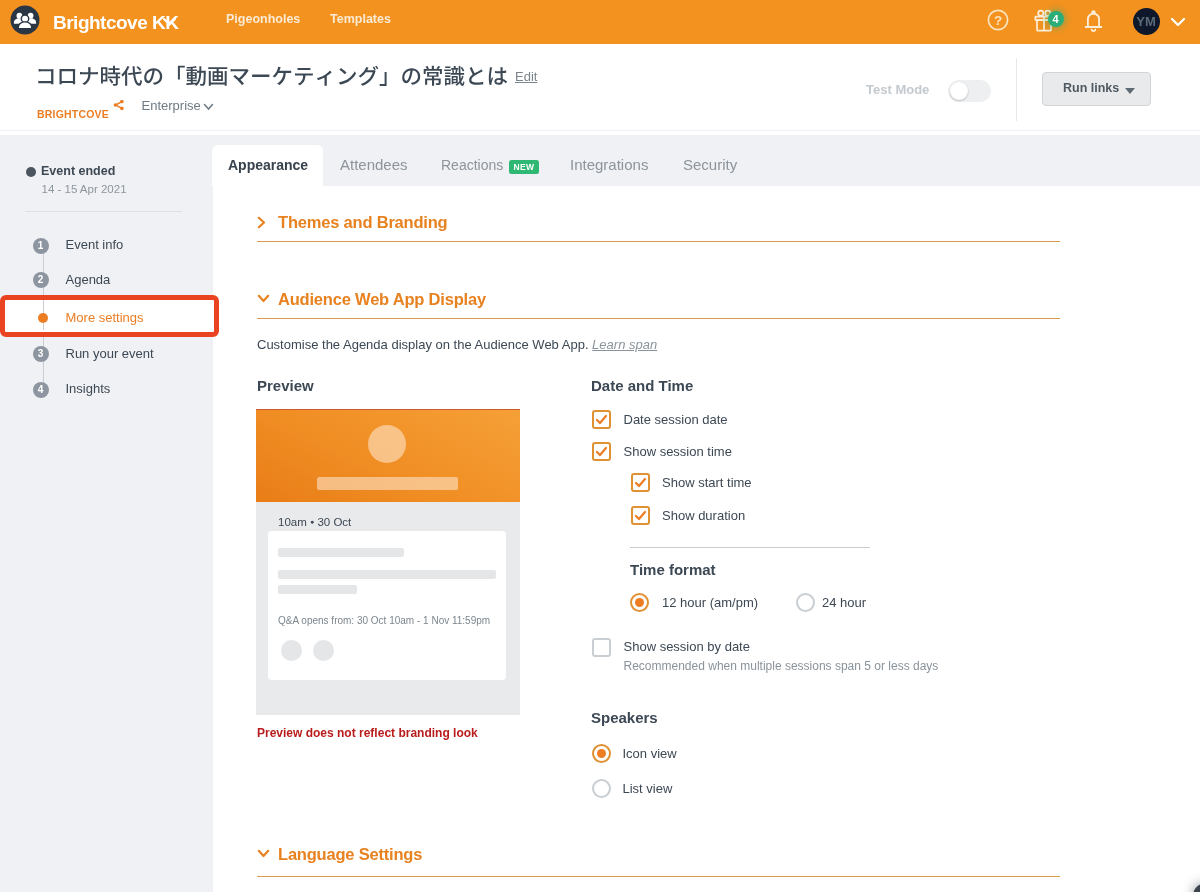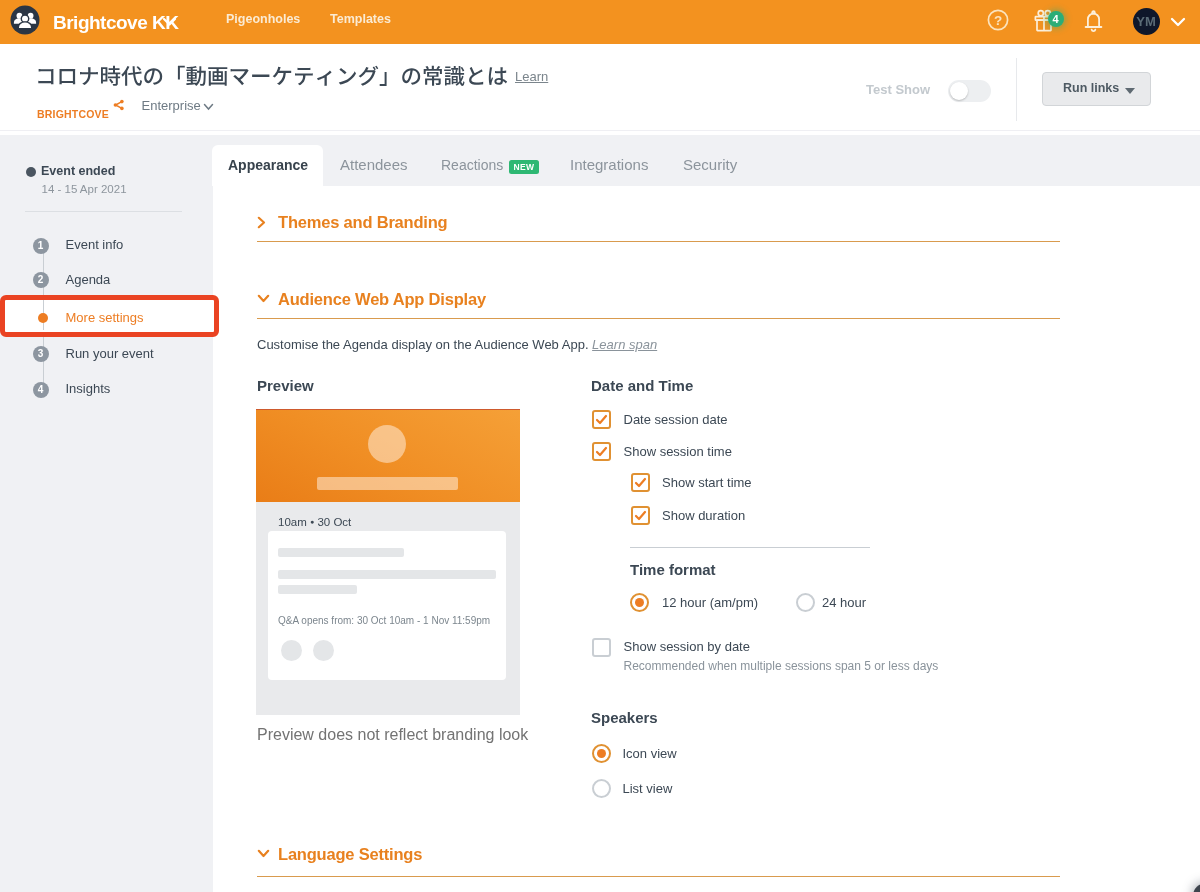--- a/index.html
+++ b/index.html
@@ -49,21 +49,21 @@
 
 .pv-orange { position:absolute; left:256px; top:409px; width:264px; height:93px; background:linear-gradient(28deg, #E97D17 0%, #F08E24 45%, #F5A037 100%); border-top:1.5px solid #CE5A2D; }
 .pv-circle { position:absolute; left:368px; top:425px; width:38px; height:38px; border-radius:50%; background:rgba(255,235,215,.55); }
 .pv-bar { position:absolute; left:317px; top:477px; width:141px; height:13px; background:rgba(255,235,215,.55); border-radius:2px; }
 .pv-body { position:absolute; left:256px; top:502px; width:264px; height:213px; background:#E9EAEC; }
 .pv-date { position:absolute; left:278px; top:516px; font-size:11.5px; color:#3C4854; }
 .pv-card { position:absolute; left:268px; top:531px; width:238px; height:149px; background:#fff; border-radius:4px; }
 .ph-bar { position:absolute; background:#E4E6E8; border-radius:2px; height:9px; }
 .pv-qa { position:absolute; left:278px; top:615px; font-size:10px; color:#7C868E; }
 .ph-circ { position:absolute; top:640px; width:21px; height:21px; border-radius:50%; background:#E4E6E8; }
-.pv-note { position:absolute; left:257px; top:726px; font-size:16px; color:#737373; }
+.pv-note { position:absolute; left:257px; top:726px; font-size:12px; color:#b91c1c;font-weight:bold; }
 
 .cb { position:absolute; width:19px; height:19px; border:2px solid #E09132; border-radius:3px; background:#fff; }
 .cb-off { position:absolute; width:19px; height:19px; border:2px solid #C9CED3; border-radius:3px; background:#fff; }
 .radio-on { position:absolute; width:19px; height:19px; border:2px solid #E09132; border-radius:50%; background:#fff; }
 .radio-on i { position:absolute; left:3px; top:3px; width:9px; height:9px; border-radius:50%; background:#ED7D23; display:block; }
 .radio-off { position:absolute; width:19px; height:19px; border:2px solid #C9CED3; border-radius:50%; background:#fff; }
 .lbl { position:absolute; font-size:13px; color:#3C4854; }
 .tf-divider { position:absolute; left:630px; top:547px; width:240px; height:1px; background:#C9CED3; }
 </style>
 </head>
@@ -113,33 +113,33 @@
   <svg class="abs" style="left:1170px;top:17px" width="16" height="11" viewBox="0 0 16 11">
       <path d="M2 2 L8 8 L14 2" stroke="#fff" stroke-width="2.3" fill="none" stroke-linecap="round" stroke-linejoin="round"></path>
     </svg>
 </div>
 
 <div class="header"></div>
 <div class="abs" style="left:0;top:130px;width:1200px;height:1px;background:#EFEFF3"></div>
 <svg class="abs" style="left:35px;top:62px" width="480" height="30" viewBox="0 0 480 30">
     <path d="M3.6 7Q4.1 7.1 4.8 7.1Q5.5 7.2 6 7.2H16.7Q17.2 7.2 17.7 7.1Q18.2 7.1 18.5 7.1Q18.4 7.5 18.4 8Q18.4 8.5 18.4 8.9V20Q18.4 20.6 18.4 21.3Q18.5 22 18.5 22.3H16Q16 22 16.1 21.4Q16.1 20.9 16.1 20.3V9.3H6Q5.4 9.3 4.7 9.4Q4 9.4 3.6 9.4ZM3.3 18.8Q3.8 18.8 4.4 18.9Q5.1 18.9 5.8 18.9H17.4V21.2H5.9Q5.2 21.2 4.5 21.2Q3.8 21.2 3.3 21.3Z M24.5 7Q25.1 7.1 25.6 7.1Q26.1 7.1 26.5 7.1Q26.8 7.1 27.5 7.1Q28.2 7.1 29.2 7.1Q30.2 7.1 31.3 7.1Q32.4 7.1 33.5 7.1Q34.6 7.1 35.6 7.1Q36.5 7.1 37.2 7.1Q37.9 7.1 38.2 7.1Q38.6 7.1 39.1 7.1Q39.7 7.1 40.2 7.1Q40.2 7.5 40.2 8Q40.1 8.5 40.1 8.9Q40.1 9.1 40.1 9.8Q40.1 10.4 40.1 11.3Q40.1 12.2 40.1 13.2Q40.1 14.2 40.1 15.2Q40.1 16.3 40.1 17.1Q40.1 18 40.1 18.6Q40.1 19.2 40.1 19.5Q40.1 19.7 40.2 20.2Q40.2 20.6 40.2 21.1Q40.2 21.5 40.2 21.8Q40.2 22.2 40.2 22.2H37.8Q37.9 22.2 37.9 21.7Q37.9 21.3 37.9 20.7Q37.9 20.1 37.9 19.6Q37.9 19.4 37.9 18.8Q37.9 18.1 37.9 17.1Q37.9 16.2 37.9 15.1Q37.9 14 37.9 13Q37.9 12 37.9 11.1Q37.9 10.3 37.9 9.7Q37.9 9.2 37.9 9.2H26.7Q26.7 9.2 26.7 9.7Q26.7 10.2 26.7 11.1Q26.7 12 26.7 13Q26.7 14 26.7 15.1Q26.7 16.2 26.7 17.1Q26.7 18.1 26.7 18.7Q26.7 19.4 26.7 19.6Q26.7 19.9 26.7 20.4Q26.7 20.8 26.7 21.2Q26.8 21.6 26.8 21.9Q26.8 22.2 26.8 22.2H24.4Q24.4 22.2 24.4 21.8Q24.5 21.5 24.5 21.1Q24.5 20.7 24.5 20.2Q24.5 19.8 24.5 19.5Q24.5 19.2 24.5 18.6Q24.5 18 24.5 17.1Q24.5 16.2 24.5 15.2Q24.5 14.2 24.5 13.1Q24.5 12.1 24.5 11.2Q24.5 10.4 24.5 9.7Q24.5 9.1 24.5 8.9Q24.5 8.5 24.5 8Q24.5 7.5 24.5 7ZM38.8 18.9V21H25.6V18.9Z M53.2 7.5Q53.2 7 53.1 6.3Q53.1 5.6 52.9 5.2H55.6Q55.6 5.6 55.5 6.3Q55.5 7 55.5 7.5Q55.5 8.1 55.5 8.9Q55.5 9.7 55.5 10.4Q55.5 11.2 55.5 11.9Q55.5 13.7 55.2 15.3Q54.9 16.8 54.2 18.2Q53.5 19.6 52.3 20.8Q51.2 22 49.4 23L47.3 21.4Q48.9 20.7 50.1 19.7Q51.2 18.7 51.9 17.5Q52.6 16.3 52.9 14.9Q53.2 13.5 53.2 11.9Q53.2 11.2 53.2 10.4Q53.2 9.6 53.2 8.9Q53.2 8.1 53.2 7.5ZM45 10Q45.4 10.1 46 10.1Q46.6 10.2 47.2 10.2Q47.4 10.2 48.2 10.2Q49 10.2 50.2 10.2Q51.3 10.2 52.6 10.2Q54 10.2 55.3 10.2Q56.7 10.2 57.8 10.2Q59 10.2 59.8 10.2Q60.6 10.2 60.8 10.2Q61.5 10.2 62 10.1Q62.6 10.1 62.9 10.1V12.4Q62.6 12.3 62 12.3Q61.4 12.3 60.8 12.3Q60.5 12.3 59.7 12.3Q59 12.3 57.8 12.3Q56.6 12.3 55.3 12.3Q54 12.3 52.7 12.3Q51.3 12.3 50.2 12.3Q49 12.3 48.2 12.3Q47.5 12.3 47.2 12.3Q46.6 12.3 46 12.3Q45.4 12.3 45 12.4Z M73.6 6.3H84.5V8.1H73.6ZM72.8 10.4H85.3V12.3H72.8ZM72.9 14.4H85.1V16.2H72.9ZM78 3.8H80V11.6H78ZM80.8 12.1H82.8V21.5Q82.8 22.3 82.6 22.8Q82.3 23.2 81.8 23.4Q81.2 23.7 80.4 23.7Q79.5 23.8 78.2 23.8Q78.2 23.4 78 22.8Q77.8 22.3 77.6 21.9Q78.5 21.9 79.3 21.9Q80.1 21.9 80.3 21.9Q80.6 21.9 80.7 21.8Q80.8 21.7 80.8 21.5ZM74 17.7 75.6 16.8Q76.1 17.3 76.7 17.9Q77.2 18.6 77.7 19.2Q78.1 19.8 78.4 20.4L76.6 21.4Q76.4 20.9 76 20.2Q75.5 19.6 75 18.9Q74.5 18.3 74 17.7ZM67 5.2H72.4V19.6H67V17.8H70.5V7.1H67ZM67.1 11.4H71.4V13.2H67.1ZM66 5.2H67.9V21.4H66Z M93.1 11.2 106.3 9.5 106.6 11.4 93.4 13.1ZM101.4 5.1 102.9 4.2Q103.5 4.7 104.1 5.3Q104.8 5.9 105.3 6.5Q105.9 7.2 106.2 7.6L104.6 8.7Q104.3 8.2 103.8 7.6Q103.2 7 102.6 6.3Q102 5.7 101.4 5.1ZM92.5 4.1 94.4 4.7Q93.6 6.6 92.5 8.4Q91.4 10.3 90.1 11.9Q88.8 13.5 87.5 14.7Q87.4 14.5 87.2 14.1Q87 13.7 86.8 13.3Q86.5 12.9 86.3 12.7Q87.6 11.7 88.7 10.3Q89.8 8.9 90.8 7.3Q91.8 5.7 92.5 4.1ZM90.1 10 92.2 7.9 92.2 7.9V23.8H90.1ZM97.6 4.2H99.6Q99.7 7.7 100 10.8Q100.4 13.9 100.9 16.2Q101.5 18.5 102.3 19.9Q103.1 21.2 104.2 21.3Q104.6 21.4 104.9 20.5Q105.1 19.6 105.3 17.7Q105.5 17.9 105.8 18.2Q106.1 18.4 106.5 18.6Q106.8 18.8 107 18.9Q106.7 20.8 106.3 21.9Q105.9 23 105.4 23.4Q104.9 23.8 104.3 23.8Q102.8 23.7 101.7 22.7Q100.7 21.7 99.9 20Q99.2 18.2 98.7 15.8Q98.2 13.5 98 10.5Q97.7 7.6 97.6 4.2Z M119.9 7.3Q119.7 9 119.3 10.8Q119 12.6 118.4 14.4Q117.8 16.6 117 18.1Q116.2 19.7 115.2 20.5Q114.3 21.3 113.2 21.3Q112.2 21.3 111.2 20.5Q110.3 19.8 109.7 18.4Q109.2 17.1 109.2 15.3Q109.2 13.5 109.9 11.9Q110.6 10.3 111.9 9Q113.3 7.8 115 7.1Q116.8 6.3 118.8 6.3Q120.7 6.3 122.3 7Q123.8 7.6 124.9 8.7Q126 9.8 126.6 11.3Q127.2 12.8 127.2 14.5Q127.2 16.7 126.3 18.5Q125.3 20.2 123.5 21.3Q121.7 22.4 119.1 22.8L117.8 20.8Q118.4 20.7 118.8 20.7Q119.3 20.6 119.7 20.5Q120.8 20.3 121.7 19.8Q122.6 19.3 123.4 18.5Q124.1 17.7 124.5 16.7Q124.9 15.7 124.9 14.4Q124.9 13.1 124.5 12Q124.1 10.9 123.3 10.1Q122.5 9.2 121.4 8.8Q120.2 8.3 118.7 8.3Q117 8.3 115.6 8.9Q114.2 9.6 113.3 10.6Q112.3 11.6 111.8 12.8Q111.3 14 111.3 15.1Q111.3 16.3 111.6 17.1Q111.9 17.9 112.4 18.3Q112.8 18.7 113.3 18.7Q113.8 18.7 114.3 18.2Q114.8 17.7 115.3 16.7Q115.8 15.6 116.3 14Q116.8 12.4 117.1 10.7Q117.4 8.9 117.6 7.2Z M142.9 3.8H149.8V5.6H144.9V17.6H142.9Z M151.9 17.8H161.8V19.3H151.9ZM151.3 7.5H162.1V9.1H151.3ZM155.8 5.8H157.7V21.4H155.8ZM151.3 21.3Q152.6 21.2 154.3 21.1Q156.1 20.9 158 20.7Q159.9 20.6 161.9 20.4L161.9 21.9Q160 22.1 158.2 22.4Q156.3 22.6 154.6 22.7Q152.9 22.9 151.5 23.1ZM153.6 14.1V15.4H160V14.1ZM153.6 11.5V12.8H160V11.5ZM151.9 10.2H161.7V16.7H151.9ZM160.8 4 161.8 5.6Q160.5 5.8 158.8 6Q157.1 6.3 155.3 6.4Q153.6 6.5 152 6.6Q151.9 6.2 151.8 5.8Q151.6 5.4 151.5 5.1Q152.7 5 154 4.9Q155.3 4.8 156.5 4.7Q157.8 4.5 158.9 4.4Q160 4.2 160.8 4ZM162 8.8H169.6V10.7H162ZM168.8 8.8H170.8Q170.8 8.8 170.8 9Q170.8 9.2 170.8 9.4Q170.8 9.6 170.8 9.8Q170.7 13.1 170.6 15.5Q170.5 17.8 170.4 19.3Q170.3 20.8 170.1 21.6Q169.9 22.4 169.6 22.8Q169.3 23.2 168.9 23.4Q168.6 23.6 168.1 23.7Q167.6 23.8 166.9 23.8Q166.2 23.8 165.4 23.7Q165.4 23.3 165.2 22.7Q165.1 22.2 164.8 21.8Q165.6 21.8 166.2 21.9Q166.8 21.9 167.1 21.9Q167.4 21.9 167.6 21.8Q167.7 21.7 167.9 21.5Q168.1 21.3 168.2 20.5Q168.4 19.8 168.5 18.4Q168.6 16.9 168.7 14.7Q168.7 12.5 168.8 9.3ZM164.4 4.2H166.3Q166.3 6.8 166.3 9.2Q166.2 11.7 166 13.8Q165.7 16 165.2 17.9Q164.7 19.7 163.7 21.2Q162.7 22.8 161.2 23.9Q161.1 23.7 160.8 23.4Q160.6 23.1 160.3 22.9Q160 22.6 159.8 22.4Q161.2 21.4 162.1 20Q162.9 18.6 163.4 16.9Q163.9 15.2 164.1 13.2Q164.3 11.2 164.3 8.9Q164.4 6.7 164.4 4.2Z M175 20.6H190.5V22.5H175ZM173.2 5.2H192.3V7.1H173.2ZM173.8 8.9H175.8V23.8H173.8ZM189.7 8.9H191.7V23.8H189.7ZM181.6 5.8H183.7V10H181.6ZM181.8 10H183.6V18.3H181.8ZM179.3 14.9V17.3H186.1V14.9ZM179.3 10.9V13.3H186.1V10.9ZM177.6 9.2H187.9V19H177.6Z M213.7 8.4Q213.5 8.6 213.3 8.8Q213.2 9 213.1 9.2Q212.5 10.2 211.6 11.4Q210.7 12.5 209.7 13.8Q208.6 15 207.4 16.2Q206.1 17.3 204.8 18.3L203.1 16.8Q204.3 15.9 205.3 15Q206.4 14 207.3 13Q208.2 11.9 208.9 11Q209.6 10.1 210 9.3Q209.6 9.3 208.8 9.3Q208 9.3 207 9.3Q206 9.3 204.9 9.3Q203.8 9.3 202.7 9.3Q201.5 9.3 200.6 9.3Q199.6 9.3 198.9 9.3Q198.2 9.3 197.9 9.3Q197.5 9.3 197 9.3Q196.6 9.4 196.2 9.4Q195.8 9.4 195.6 9.4V7Q195.9 7.1 196.3 7.1Q196.7 7.2 197.1 7.2Q197.5 7.2 197.9 7.2Q198.2 7.2 198.9 7.2Q199.5 7.2 200.5 7.2Q201.5 7.2 202.6 7.2Q203.7 7.2 204.9 7.2Q206.1 7.2 207.1 7.2Q208.2 7.2 209 7.2Q209.9 7.2 210.3 7.2Q211.4 7.2 212 7ZM203 18.7Q202.6 18.2 201.9 17.6Q201.3 17 200.6 16.4Q199.9 15.8 199.3 15.3Q198.7 14.8 198.2 14.5L200 13Q200.4 13.3 201 13.8Q201.6 14.3 202.3 14.9Q203 15.4 203.7 16.1Q204.4 16.7 205 17.3Q205.7 17.9 206.4 18.7Q207.2 19.5 207.8 20.2Q208.5 21 209 21.6L207 23.2Q206.6 22.6 205.9 21.8Q205.3 21 204.5 20.2Q203.7 19.4 203 18.7Z M217.1 12.4Q217.4 12.4 218 12.5Q218.5 12.5 219.1 12.5Q219.7 12.5 220.3 12.5Q220.7 12.5 221.5 12.5Q222.2 12.5 223.2 12.5Q224.1 12.5 225.2 12.5Q226.2 12.5 227.3 12.5Q228.3 12.5 229.3 12.5Q230.2 12.5 230.9 12.5Q231.6 12.5 232 12.5Q232.8 12.5 233.4 12.5Q234 12.4 234.4 12.4V15.1Q234 15 233.4 15Q232.7 15 232 15Q231.6 15 230.9 15Q230.2 15 229.2 15Q228.3 15 227.3 15Q226.2 15 225.2 15Q224.1 15 223.2 15Q222.2 15 221.5 15Q220.7 15 220.3 15Q219.4 15 218.5 15Q217.6 15 217.1 15.1Z M245.7 5.3Q245.5 5.7 245.4 6.1Q245.2 6.6 245.1 6.9Q244.9 7.4 244.7 8Q244.4 8.6 244.2 9.3Q243.9 9.9 243.6 10.5Q243.2 11.3 242.5 12.3Q241.9 13.2 241.2 14.1Q240.5 14.9 239.8 15.5L237.7 14.2Q238.3 13.8 238.8 13.2Q239.4 12.7 239.9 12Q240.4 11.4 240.8 10.8Q241.2 10.2 241.5 9.7Q241.9 8.9 242.2 8.1Q242.5 7.3 242.7 6.7Q242.9 6.2 243 5.7Q243.1 5.2 243.1 4.8ZM242.7 8.8Q243 8.8 243.7 8.8Q244.4 8.8 245.4 8.8Q246.4 8.8 247.4 8.8Q248.5 8.8 249.6 8.8Q250.7 8.8 251.6 8.8Q252.5 8.8 253.2 8.8Q253.9 8.8 254.1 8.8Q254.5 8.8 255.1 8.8Q255.8 8.7 256.2 8.7V11Q255.7 11 255.1 10.9Q254.5 10.9 254.1 10.9Q253.8 10.9 253 10.9Q252.1 10.9 250.9 10.9Q249.8 10.9 248.5 10.9Q247.2 10.9 246 10.9Q244.8 10.9 243.8 10.9Q242.9 10.9 242.5 10.9ZM250.8 10Q250.8 12.4 250.3 14.4Q249.8 16.4 249 18Q248.1 19.6 247 20.8Q245.8 22 244.3 23L242 21.4Q242.5 21.2 243 20.9Q243.5 20.7 243.9 20.4Q244.7 19.7 245.5 18.8Q246.4 17.9 247 16.6Q247.7 15.4 248.1 13.7Q248.5 12.1 248.5 10Z M262.5 5.8Q263 5.9 263.5 5.9Q264.1 6 264.6 6Q265 6 265.9 6Q266.7 6 267.8 6Q269 6 270.1 6Q271.2 6 272 6Q272.9 6 273.3 6Q273.8 6 274.3 5.9Q274.9 5.9 275.4 5.8V8.1Q274.9 8 274.3 8Q273.8 8 273.3 8Q272.9 8 272 8Q271.2 8 270.1 8Q269 8 267.9 8Q266.7 8 265.9 8Q265 8 264.6 8Q264.1 8 263.5 8Q262.9 8 262.5 8.1ZM260 11.3Q260.4 11.3 260.9 11.4Q261.4 11.4 261.9 11.4Q262.2 11.4 263 11.4Q263.8 11.4 265 11.4Q266.2 11.4 267.6 11.4Q269 11.4 270.3 11.4Q271.7 11.4 272.9 11.4Q274.1 11.4 274.9 11.4Q275.7 11.4 276 11.4Q276.3 11.4 276.9 11.4Q277.4 11.3 277.8 11.3V13.5Q277.4 13.5 276.9 13.5Q276.4 13.4 276 13.4Q275.7 13.4 274.9 13.4Q274.1 13.4 272.9 13.4Q271.7 13.4 270.3 13.4Q269 13.4 267.6 13.4Q266.2 13.4 265 13.4Q263.8 13.4 263 13.4Q262.2 13.4 261.9 13.4Q261.4 13.4 260.9 13.5Q260.4 13.5 260 13.5ZM270.5 12.4Q270.5 14.5 270.1 16.2Q269.8 17.8 269.1 19.2Q268.7 19.9 268.1 20.6Q267.4 21.4 266.6 22Q265.8 22.7 264.8 23.2L262.8 21.7Q264 21.2 265.1 20.4Q266.2 19.5 266.8 18.5Q267.7 17.3 267.9 15.7Q268.1 14.2 268.1 12.4Z M282 16.2Q283.4 15.9 284.8 15.3Q286.3 14.8 287.6 14.2Q288.8 13.5 289.7 13Q290.7 12.4 291.7 11.6Q292.7 10.8 293.5 10Q294.4 9.2 294.9 8.6L296.6 10.2Q296 10.9 295 11.7Q294.1 12.5 292.9 13.3Q291.8 14.2 290.7 14.8Q290 15.3 289.1 15.7Q288.2 16.2 287.1 16.6Q286.1 17.1 285.1 17.5Q284 17.9 283 18.2ZM289.5 14.3 291.8 13.8V21.7Q291.8 22 291.8 22.5Q291.8 22.9 291.8 23.2Q291.8 23.6 291.9 23.8H289.4Q289.4 23.6 289.4 23.2Q289.5 22.9 289.5 22.5Q289.5 22 289.5 21.7Z M306 6Q306.6 6.4 307.3 6.9Q308.1 7.5 308.9 8.2Q309.7 8.8 310.4 9.4Q311.1 10 311.5 10.5L309.8 12.2Q309.4 11.8 308.7 11.2Q308.1 10.6 307.3 9.9Q306.5 9.3 305.8 8.7Q305 8.1 304.4 7.7ZM303.8 20.4Q305.6 20.1 307.1 19.6Q308.6 19.2 309.9 18.6Q311.2 18 312.2 17.4Q314 16.3 315.4 14.9Q316.9 13.6 318 12.1Q319.1 10.6 319.7 9.2L321 11.6Q320.2 13 319.1 14.4Q318 15.8 316.6 17.1Q315.2 18.3 313.5 19.4Q312.4 20 311.1 20.7Q309.8 21.3 308.4 21.8Q306.9 22.3 305.2 22.6Z M339.1 4.6Q339.4 5 339.7 5.5Q340 6.1 340.3 6.6Q340.6 7.1 340.8 7.6L339.4 8.2Q339.1 7.5 338.6 6.7Q338.1 5.8 337.7 5.2ZM341.5 3.7Q341.8 4.1 342.1 4.6Q342.5 5.2 342.8 5.7Q343.1 6.2 343.3 6.6L341.9 7.2Q341.6 6.6 341.1 5.7Q340.6 4.9 340.1 4.3ZM340.7 9.1Q340.6 9.4 340.4 9.7Q340.2 10.1 340.1 10.4Q339.9 11.4 339.3 12.7Q338.8 13.9 338.1 15.2Q337.3 16.5 336.3 17.7Q334.9 19.5 332.8 21Q330.8 22.5 327.7 23.7L325.8 21.9Q327.8 21.3 329.4 20.4Q331 19.6 332.2 18.6Q333.4 17.6 334.4 16.5Q335.2 15.6 335.8 14.5Q336.5 13.3 337 12.2Q337.5 11.1 337.6 10.2H330L330.8 8.2Q331.1 8.2 331.8 8.2Q332.4 8.2 333.3 8.2Q334.2 8.2 335 8.2Q335.9 8.2 336.5 8.2Q337.1 8.2 337.4 8.2Q337.8 8.2 338.2 8.2Q338.7 8.1 339 8ZM333.6 5.8Q333.3 6.3 333 6.8Q332.7 7.4 332.5 7.7Q331.8 8.9 330.8 10.3Q329.8 11.7 328.5 13Q327.1 14.3 325.5 15.4L323.6 14Q325 13.2 326.1 12.2Q327.2 11.3 328 10.3Q328.8 9.4 329.4 8.5Q329.9 7.6 330.3 6.9Q330.5 6.6 330.8 6Q331 5.4 331.1 5Z M351.6 23.9H344.7V22.1H349.6V10.1H351.6Z M377.9 7.3Q377.7 9 377.3 10.8Q377 12.6 376.4 14.4Q375.8 16.6 375 18.1Q374.2 19.7 373.2 20.5Q372.3 21.3 371.2 21.3Q370.2 21.3 369.2 20.5Q368.3 19.8 367.7 18.4Q367.2 17.1 367.2 15.3Q367.2 13.5 367.9 11.9Q368.6 10.3 369.9 9Q371.3 7.8 373 7.1Q374.8 6.3 376.8 6.3Q378.7 6.3 380.3 7Q381.8 7.6 382.9 8.7Q384 9.8 384.6 11.3Q385.2 12.8 385.2 14.5Q385.2 16.7 384.3 18.5Q383.3 20.2 381.5 21.3Q379.7 22.4 377.1 22.8L375.8 20.8Q376.4 20.7 376.8 20.7Q377.3 20.6 377.7 20.5Q378.8 20.3 379.7 19.8Q380.6 19.3 381.4 18.5Q382.1 17.7 382.5 16.7Q382.9 15.7 382.9 14.4Q382.9 13.1 382.5 12Q382.1 10.9 381.3 10.1Q380.5 9.2 379.4 8.8Q378.2 8.3 376.7 8.3Q375 8.3 373.6 8.9Q372.2 9.6 371.3 10.6Q370.3 11.6 369.8 12.8Q369.3 14 369.3 15.1Q369.3 16.3 369.6 17.1Q369.9 17.9 370.4 18.3Q370.8 18.7 371.3 18.7Q371.8 18.7 372.3 18.2Q372.8 17.7 373.3 16.7Q373.8 15.6 374.3 14Q374.8 12.4 375.1 10.7Q375.4 8.9 375.6 7.2Z M397 14.4H399.1V23.8H397ZM394.1 11.6V13.4H401.4V11.6ZM392.1 10.1H403.5V14.8H392.1ZM390.1 16.4H404.6V18.2H392.2V22.8H390.1ZM403.6 16.4H405.7V20.9Q405.7 21.6 405.5 22Q405.3 22.5 404.7 22.7Q404.1 22.9 403.3 23Q402.4 23 401.2 23Q401.1 22.6 400.9 22.1Q400.7 21.5 400.5 21.2Q401.1 21.2 401.6 21.2Q402.2 21.2 402.6 21.2Q403 21.2 403.1 21.2Q403.4 21.2 403.5 21.1Q403.6 21 403.6 20.9ZM396.8 3.8H398.9V7.8H396.8ZM388.7 7H406.9V11.9H404.9V8.8H390.7V11.9H388.7ZM390.4 4.8 392.3 4Q392.8 4.6 393.3 5.2Q393.7 5.9 394 6.4L392.1 7.3Q391.8 6.8 391.4 6.1Q390.9 5.3 390.4 4.8ZM403.1 4 405.3 4.7Q404.7 5.4 404.2 6Q403.6 6.7 403.1 7.2L401.4 6.5Q401.7 6.2 402.1 5.7Q402.4 5.3 402.7 4.8Q403 4.4 403.1 4Z M417.5 16.9H421.8V18.3H417.5ZM416.2 6.1H423.2V7.7H416.2ZM415.7 11.1H429.1V12.8H415.7ZM417.4 14H422.7V21.3H417.4V19.8H421.1V15.4H417.4ZM416.7 14H418.3V22.3H416.7ZM418.8 3.9H420.7V6.9H418.8ZM417 8.1 418.4 7.8Q418.7 8.5 418.9 9.3Q419.1 10.2 419.1 10.8L417.6 11.1Q417.6 10.5 417.4 9.7Q417.3 8.8 417 8.1ZM425.6 5.6 427.1 5Q427.8 5.9 428.4 6.9Q429 8 429.3 8.8L427.6 9.5Q427.4 8.7 426.8 7.6Q426.3 6.5 425.6 5.6ZM420.9 7.7 422.6 8Q422.3 8.8 422.1 9.7Q421.9 10.6 421.7 11.2L420.3 10.9Q420.4 10.4 420.5 9.9Q420.6 9.3 420.7 8.7Q420.8 8.2 420.9 7.7ZM423.7 3.9H425.4Q425.4 7.8 425.5 11.1Q425.5 14.3 425.8 16.6Q426 19 426.4 20.3Q426.9 21.6 427.6 21.7Q427.8 21.7 428 21Q428.2 20.2 428.3 19Q428.4 19.2 428.7 19.4Q428.9 19.6 429.1 19.8Q429.4 20 429.5 20.1Q429.3 21.6 429 22.4Q428.6 23.3 428.3 23.6Q427.9 23.9 427.5 23.9Q426.4 23.8 425.8 22.9Q425.1 22 424.6 20.3Q424.2 18.6 424 16.1Q423.8 13.7 423.8 10.6Q423.7 7.5 423.7 3.9ZM427.1 13.7 428.6 14.6Q427.9 16.6 426.9 18.4Q425.8 20.1 424.5 21.5Q423.1 22.8 421.7 23.8Q421.5 23.5 421.1 23.2Q420.8 22.8 420.5 22.6Q421.9 21.8 423.2 20.5Q424.5 19.2 425.5 17.5Q426.5 15.8 427.1 13.7ZM410.1 10.4H415.4V12H410.1ZM410.2 4.6H415.4V6.1H410.2ZM410.1 13.3H415.4V14.9H410.1ZM409.2 7.4H415.9V9.1H409.2ZM411 16.2H415.5V22.6H411V21H413.8V17.9H411ZM410 16.2H411.6V23.5H410Z M447.7 9.3Q447.3 9.6 446.8 9.8Q446.3 10 445.8 10.3Q445.3 10.6 444.5 11Q443.8 11.3 442.9 11.8Q442 12.2 441.2 12.7Q440.3 13.2 439.5 13.7Q438.1 14.6 437.2 15.7Q436.4 16.7 436.4 17.9Q436.4 19.1 437.6 19.8Q438.8 20.5 441.2 20.5Q442.4 20.5 443.7 20.4Q444.9 20.3 446.1 20.2Q447.3 20 448.2 19.8L448.2 22.2Q447.3 22.4 446.2 22.5Q445.2 22.6 443.9 22.7Q442.7 22.7 441.3 22.7Q439.8 22.7 438.4 22.5Q437.1 22.3 436.2 21.7Q435.2 21.2 434.6 20.3Q434.1 19.4 434.1 18.1Q434.1 16.9 434.6 15.8Q435.2 14.7 436.2 13.8Q437.1 12.9 438.4 12.1Q439.2 11.5 440.1 11Q441 10.5 441.9 10Q442.7 9.6 443.5 9.2Q444.3 8.8 444.8 8.5Q445.3 8.2 445.7 7.9Q446.1 7.7 446.5 7.3ZM436.8 5.1Q437.3 6.5 437.9 7.8Q438.5 9.1 439.1 10.3Q439.7 11.4 440.2 12.3L438.3 13.4Q437.7 12.5 437.1 11.3Q436.5 10.1 435.9 8.7Q435.3 7.3 434.7 6Z M460 9.1Q460.9 9.2 461.8 9.2Q462.7 9.3 463.7 9.3Q465.7 9.3 467.6 9.1Q469.5 8.9 471.2 8.6V10.7Q469.5 11 467.5 11.1Q465.6 11.2 463.7 11.2Q462.7 11.2 461.9 11.2Q461 11.2 460 11.1ZM467.8 5.3Q467.8 5.6 467.7 6Q467.7 6.3 467.7 6.7Q467.7 7 467.6 7.6Q467.6 8.2 467.6 8.9Q467.6 9.6 467.6 10.3Q467.6 11.6 467.7 12.9Q467.7 14.1 467.8 15.3Q467.8 16.4 467.9 17.4Q467.9 18.3 467.9 19.1Q467.9 19.9 467.7 20.5Q467.5 21.2 467.1 21.7Q466.6 22.2 465.9 22.5Q465.1 22.8 464 22.8Q461.8 22.8 460.6 22Q459.4 21.1 459.4 19.5Q459.4 18.6 459.9 17.8Q460.5 17 461.5 16.6Q462.5 16.1 464 16.1Q465.4 16.1 466.6 16.4Q467.8 16.7 468.8 17.3Q469.8 17.8 470.6 18.4Q471.4 19 472.1 19.6L470.9 21.4Q469.7 20.3 468.6 19.5Q467.5 18.7 466.3 18.2Q465.1 17.8 463.8 17.8Q462.7 17.8 462 18.2Q461.4 18.6 461.4 19.3Q461.4 20.1 462 20.4Q462.7 20.8 463.7 20.8Q464.5 20.8 465 20.6Q465.4 20.3 465.6 19.8Q465.8 19.3 465.8 18.6Q465.8 18.1 465.8 17.1Q465.7 16.2 465.6 15Q465.6 13.9 465.5 12.7Q465.5 11.4 465.5 10.3Q465.5 9.2 465.5 8.2Q465.5 7.2 465.5 6.7Q465.5 6.4 465.5 6Q465.4 5.6 465.4 5.3ZM457.2 5.5Q457.2 5.7 457.1 6Q457 6.3 456.9 6.6Q456.9 7 456.8 7.2Q456.7 7.7 456.6 8.5Q456.4 9.3 456.3 10.3Q456.1 11.2 456 12.2Q455.9 13.2 455.8 14.1Q455.8 15 455.8 15.7Q455.8 16.2 455.8 16.8Q455.8 17.4 455.9 18Q456.1 17.5 456.3 17Q456.5 16.6 456.7 16.1Q456.9 15.6 457 15.2L458.1 16.1Q457.8 16.9 457.5 17.8Q457.2 18.7 456.9 19.6Q456.7 20.4 456.6 21Q456.5 21.2 456.5 21.5Q456.5 21.8 456.5 22Q456.5 22.1 456.5 22.4Q456.5 22.6 456.5 22.8L454.6 22.9Q454.3 21.8 454 20Q453.8 18.3 453.8 16.1Q453.8 14.9 453.9 13.6Q454 12.3 454.2 11Q454.3 9.8 454.5 8.8Q454.6 7.7 454.7 7.1Q454.8 6.7 454.8 6.2Q454.9 5.7 454.9 5.3Z" fill="#3C4854"></path>
   </svg>
-<span class="editlink">Learn</span>
+<span class="editlink">Edit</span>
 <span class="brandrow">BRIGHTCOVE</span>
 <svg class="abs" style="left:112px;top:99px" width="13" height="12" viewBox="0 0 13 12">
     <path d="M9.8 2.6 L3.6 6 L9.8 9.4" stroke="#ED7D23" stroke-width="1.5" fill="none"></path>
     <circle cx="9.9" cy="2.6" r="1.8" fill="#ED7D23"></circle>
     <circle cx="9.9" cy="9.4" r="1.8" fill="#ED7D23"></circle>
     <circle cx="3.4" cy="6" r="1.8" fill="#ED7D23"></circle>
   </svg>
 <span class="enterprise">Enterprise</span>
 <svg class="abs" style="left:203px;top:103px" width="11" height="8" viewBox="0 0 11 8">
     <path d="M1.5 1.5 L5.5 6 L9.5 1.5" stroke="#6E7A84" stroke-width="1.5" fill="none" stroke-linecap="round"></path>
   </svg>
-<span class="testmode">Test Show</span>
+<span class="testmode">Test Mode</span>
 <div class="toggle">
     <div class="knob"></div>
   </div>
 <div class="hdr-divider"></div>
 <div class="runlinks">
     <span>Run links</span>
     <i></i>
   </div>
 
 <div class="sidebar"></div>

